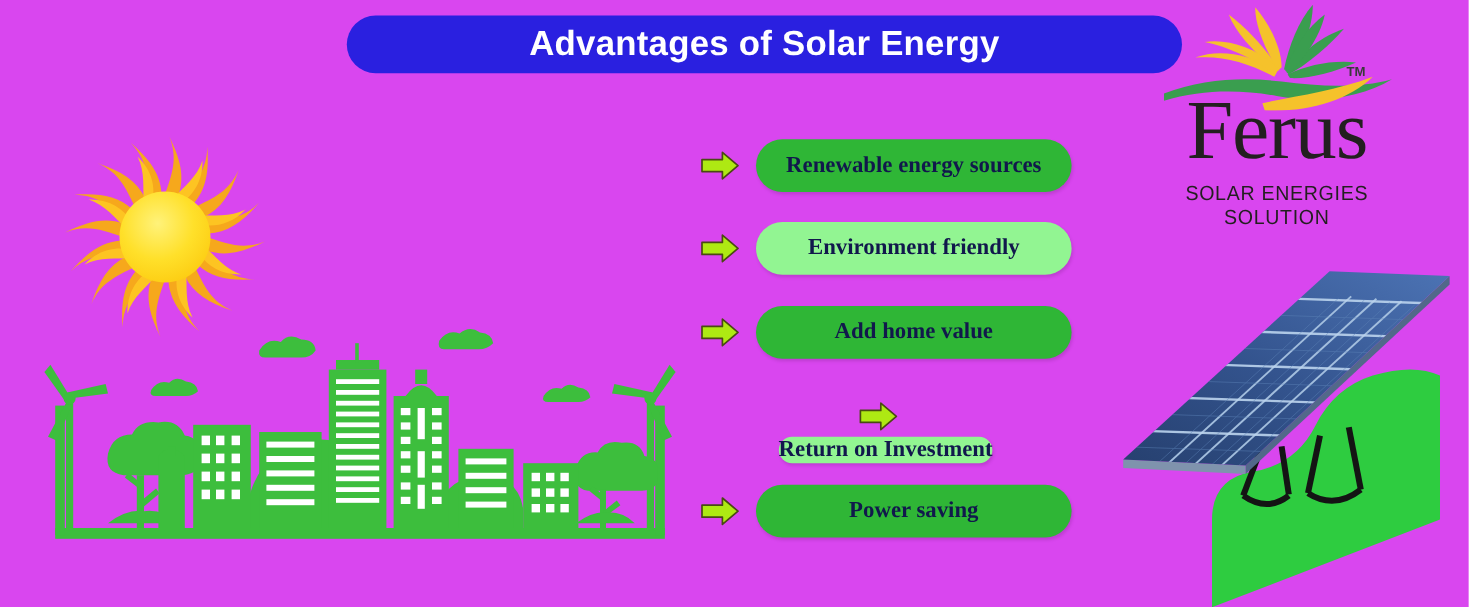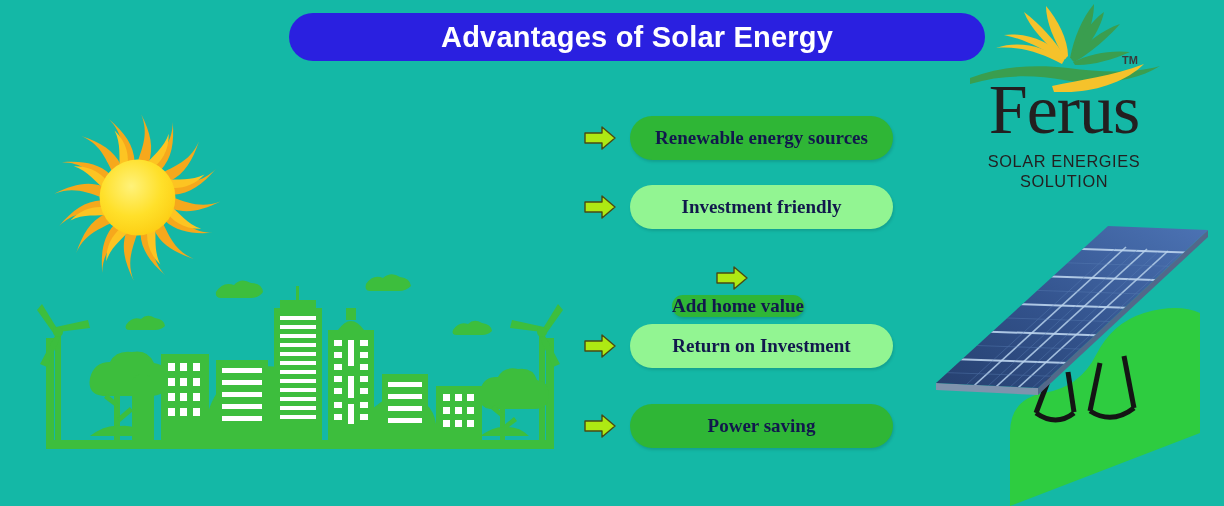--- a/index.html
+++ b/index.html
@@ -4,21 +4,21 @@
 <style>
   html, body {
     margin: 0;
     padding: 0;
     background: #ffffff;
   }
   #poster {
     position: relative;
     width: 1224px;
     height: 506px;
-    background: #14b8a6;
+    background: #d946ef;
     overflow: hidden;
     font-family: "Liberation Sans", sans-serif;
   }
 
   
   .title-banner {
     position: absolute;
     left: 289px;
     top: 13px;
     width: 696px;
@@ -93,22 +93,22 @@
   .benefit-row {
     position: absolute;
     left: 0;
     width: 310px;
     height: 32px;
     display: flex;
     align-items: center;
   }
   .benefit-row:nth-child(1) { top: 0px; }
   .benefit-row:nth-child(2) { top: 69px; }
-  .benefit-row:nth-child(3) { top: 139px; flex-direction: column; }
-  .benefit-row:nth-child(4) { top: 208px; }
+  .benefit-row:nth-child(3) { top: 139px; }
+  .benefit-row:nth-child(4) { top: 208px; flex-direction: column; }
   .benefit-row:nth-child(5) { top: 288px; }
 
   .benefit-arrow {
     width: 34px;
     height: 28px;
     flex: 0 0 34px;
     margin-right: 13px;
   }
   .benefit-pill {
     flex: 1 1 auto;
@@ -401,21 +401,21 @@
       <div class="benefit-pill dark">
         <span class="benefit-label">Renewable energy sources</span>
       </div>
     </div>
 
     <div class="benefit-row">
       <svg class="benefit-arrow" viewBox="0 0 34 28">
         <path d="M2 9 L19 9 L19 3 L32 14 L19 25 L19 19 L2 19 Z" fill="#aee913" stroke="#4a4a14" stroke-width="1.4" stroke-linejoin="round"></path>
       </svg>
       <div class="benefit-pill light">
-        <span class="benefit-label">Investment friendly</span>
+        <span class="benefit-label">Environment friendly</span>
       </div>
     </div>
 
     <div class="benefit-row">
       <svg class="benefit-arrow" viewBox="0 0 34 28">
         <path d="M2 9 L19 9 L19 3 L32 14 L19 25 L19 19 L2 19 Z" fill="#aee913" stroke="#4a4a14" stroke-width="1.4" stroke-linejoin="round"></path>
       </svg>
       <div class="benefit-pill dark">
         <span class="benefit-label">Add home value</span>
       </div>

